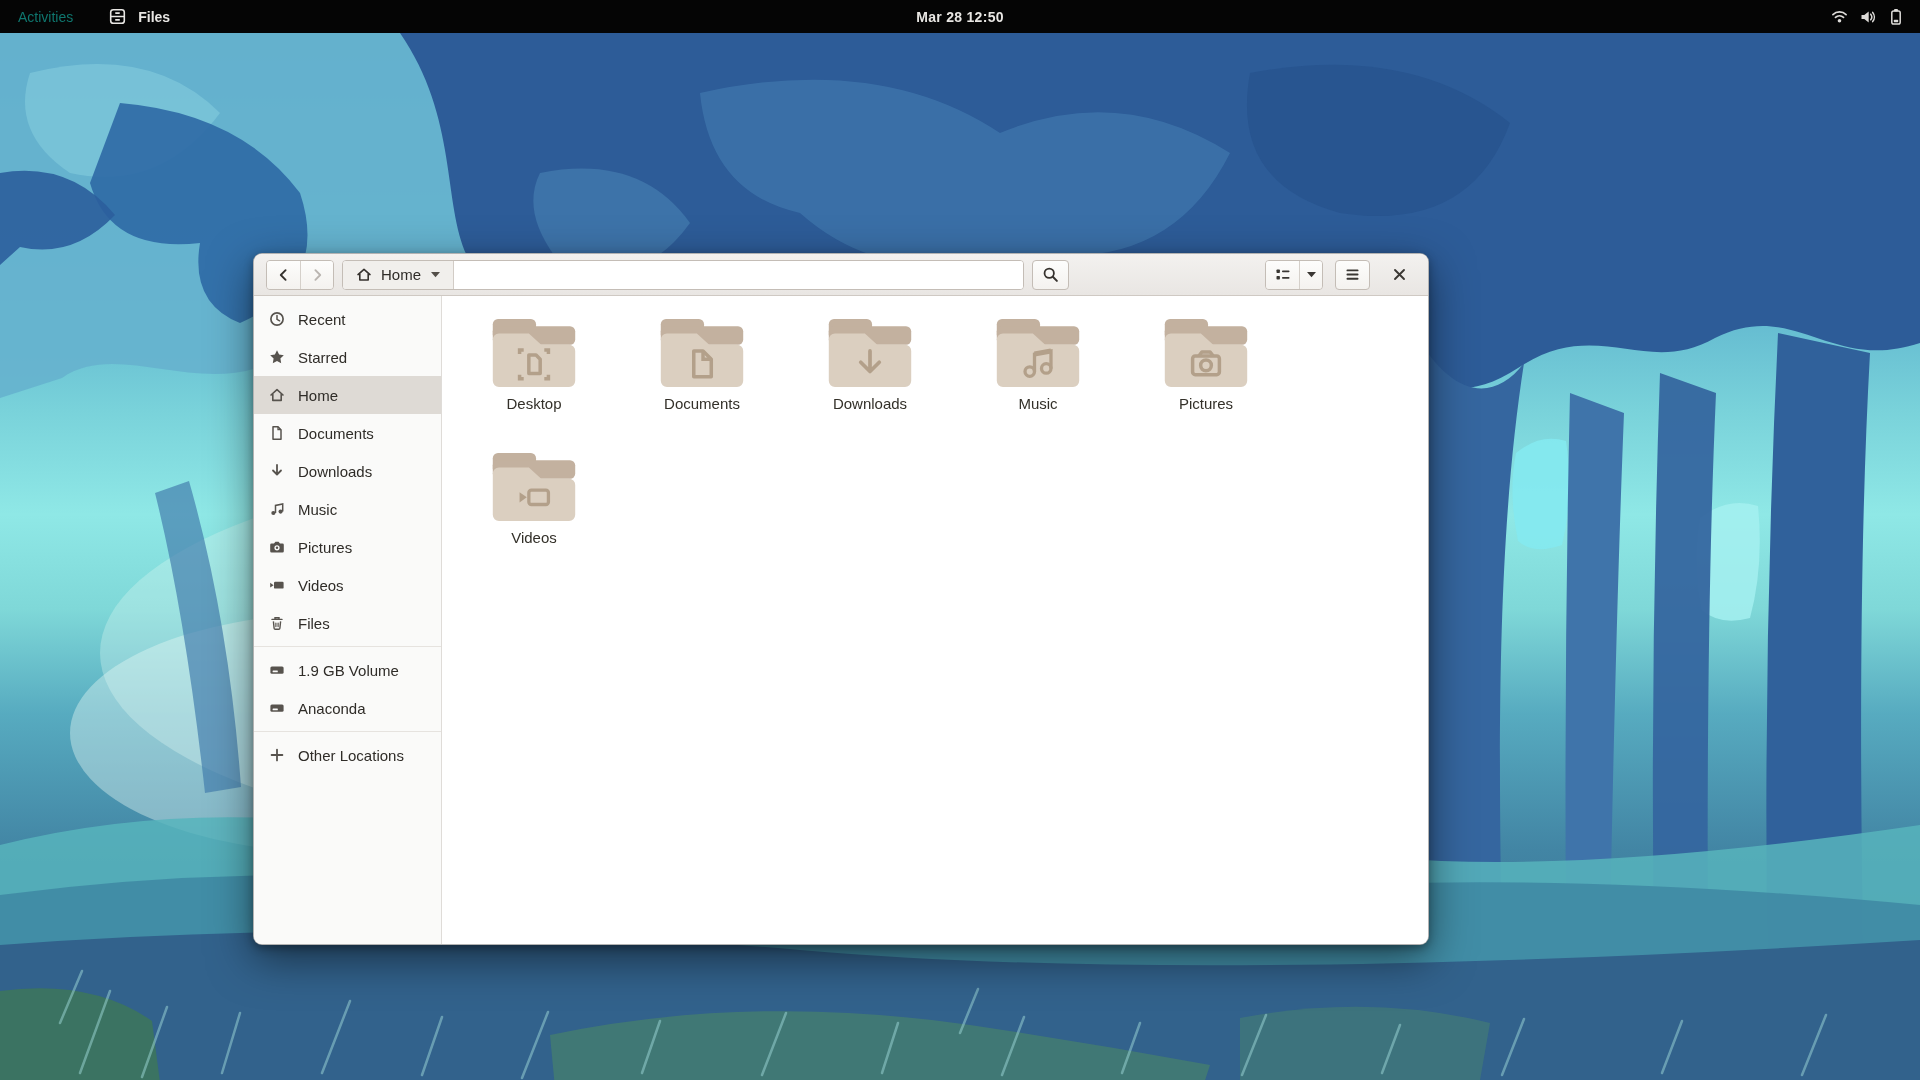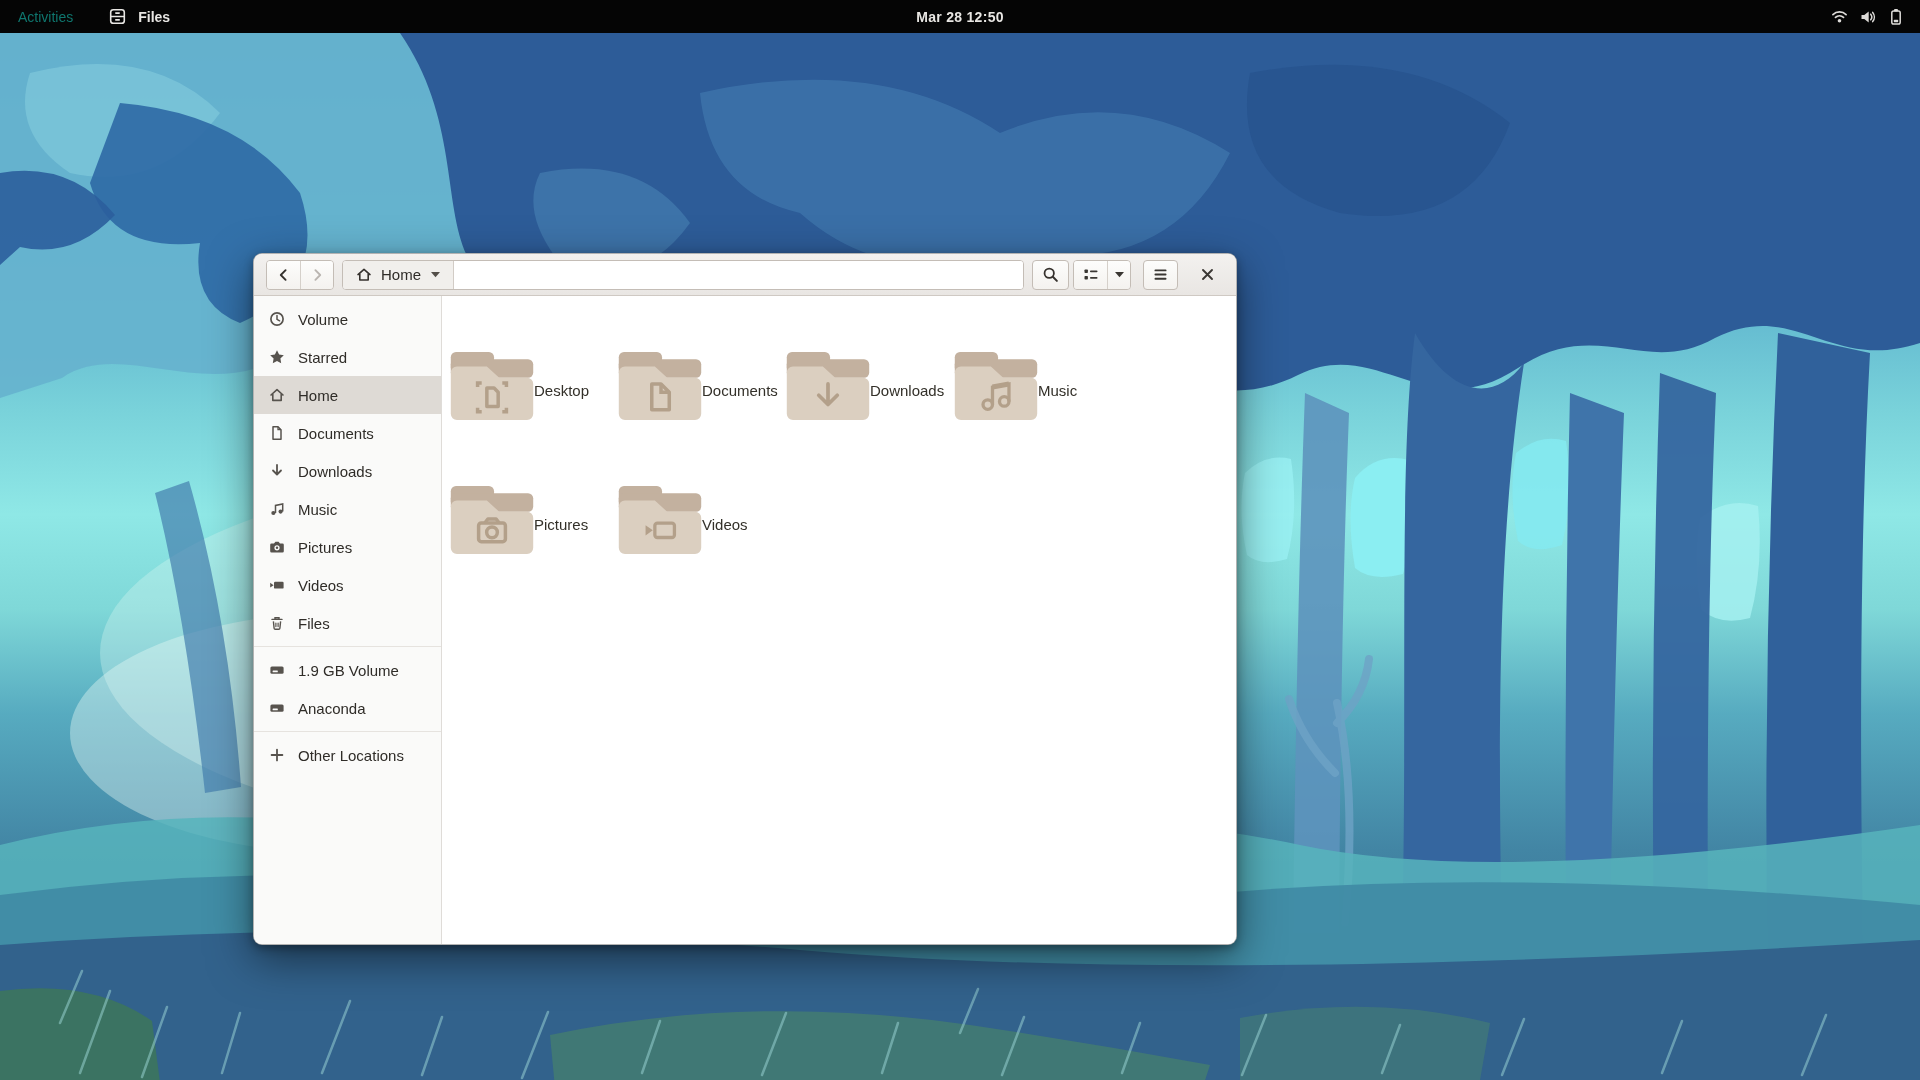--- a/index.html
+++ b/index.html
@@ -13,21 +13,21 @@
   
   .topbar { position:absolute; left:0; top:0; width:1920px; height:33px; background:#050505;
             display:flex; align-items:center; color:#e8e6e3; font-size:14px; z-index:50; }
   .tb-activities { margin-left:18px; background:none; border:none; color:#0f766e; font-size:14px;
                    font-family:inherit; font-weight:500; cursor:pointer; }
   .tb-app { display:flex; align-items:center; gap:12px; margin-left:36px; font-weight:700; }
   .tb-clock { position:absolute; left:50%; transform:translateX(-50%); font-weight:600; letter-spacing:.3px; }
   .tb-status { position:absolute; right:16px; top:0; height:33px; display:flex; align-items:center; gap:11px; }
 
   
-  .window { position:absolute; left:253px; top:253px; width:984px; height:692px;
+  .window { position:absolute; left:253px; top:253px; width:1176px; height:692px;
             border-radius:9px; background:#ffffff; border:1px solid rgba(0,0,0,.30);
             box-shadow:0 14px 44px rgba(0,0,0,.50), 0 3px 10px rgba(0,0,0,.32); z-index:10; overflow:hidden;
             display:flex; flex-direction:column; }
 
   .headerbar { height:42px; flex:0 0 42px; background:linear-gradient(#f3f1ef,#e9e6e3);
                border-bottom:1px solid #cfc9c3; display:flex; align-items:center; padding:0 14px 0 12px; }
   .btn { height:30px; background:linear-gradient(#fdfdfc,#f4f2ef); border:1px solid #c4bdb6;
          border-radius:4px; display:flex; align-items:center; justify-content:center; cursor:pointer; }
   .navgroup { display:flex; height:30px; border:1px solid #c4bdb6; border-radius:4px; overflow:hidden; }
   .navgroup .seg { width:33px; height:100%; background:linear-gradient(#fdfdfc,#f4f2ef); border:none;
@@ -53,21 +53,21 @@
   .body-area { flex:1; display:flex; min-height:0; }
   .sidebar { width:188px; flex:0 0 188px; background:#fafaf9; border-right:1px solid #dfdcd8; padding-top:4px; }
   .side-item { height:38px; display:flex; align-items:center; gap:13px; padding:0 10px 0 15px;
                font-size:15px; color:#2f2c28; cursor:pointer; }
   .side-item.selected { background:#dedad5; }
   .side-item .ic { width:16px; height:16px; flex:0 0 16px; display:flex; }
   .side-sep { height:1px; background:#e6e3df; margin:4px 0; }
 
   .content { flex:1; background:#ffffff; padding:23px 0 0 8px; display:flex; flex-wrap:wrap;
              align-content:flex-start; }
-  .cell { width:168px; height:134px; display:flex; flex-direction:row; align-items:center; cursor:pointer; }
+  .cell { width:168px; height:134px; display:flex; flex-direction:column; align-items:center; cursor:pointer; }
   .cell .ficon { width:84px; height:68px; }
   .cell .flabel { margin-top:8px; font-size:15px; color:#333029; }
 
   .ic svg, .ficon svg { display:block; }
 </style>
 </head>
 <body>
 
 <div class="screen">
 
@@ -252,21 +252,21 @@
     <div class="body-area">
 
       <aside class="sidebar">
         <div class="side-item">
           <span class="ic">
               <svg width="16" height="16" viewBox="0 0 16 16">
                 <circle cx="8" cy="8" r="6.1" fill="none" stroke="#57534e" stroke-width="1.7"></circle>
                 <path d="M8,4.6 V8.3 l2.6,1.5" fill="none" stroke="#57534e" stroke-width="1.5" stroke-linecap="round"></path>
               </svg>
             </span>
-          <span>Volume</span>
+          <span>Recent</span>
         </div>
         <div class="side-item">
           <span class="ic">
               <svg width="16" height="16" viewBox="0 0 16 16">
                 <path d="M8,1.3 l2.1,4.3 4.7,.7 -3.4,3.3 .8,4.7 L8,12.1 3.8,14.3 l.8,-4.7 L1.2,6.3 5.9,5.6 z" fill="#57534e"></path>
               </svg>
             </span>
           <span>Starred</span>
         </div>
         <div class="side-item selected">

